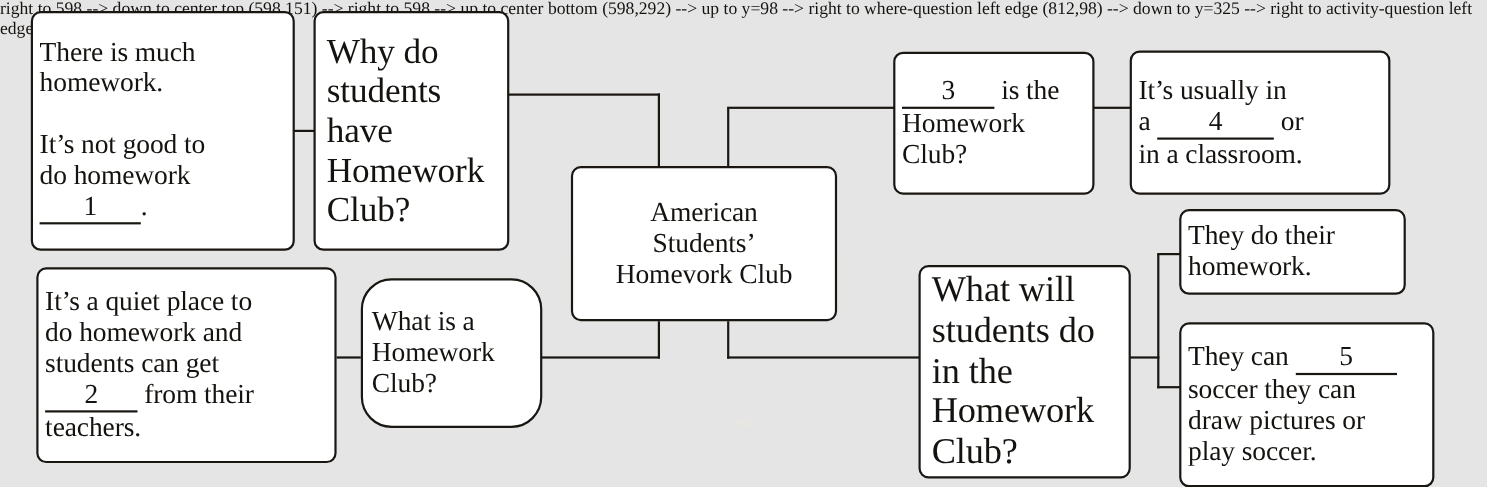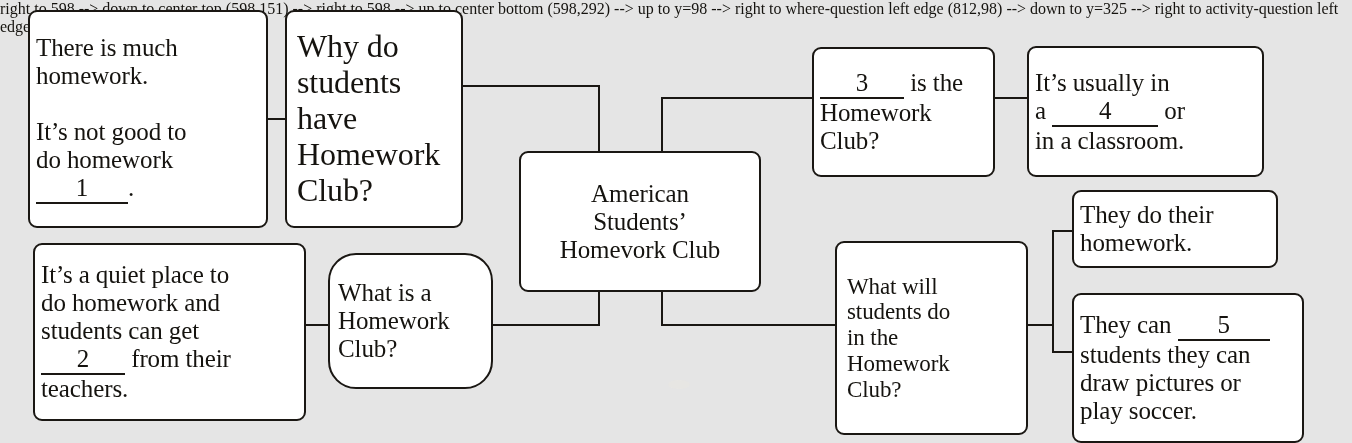--- a/index.html
+++ b/index.html
@@ -135,31 +135,31 @@
     <span class="txt" style="font-size:25px;"><span class="blank" style="width:84px;">3</span> <span>is the</span><br><span>Homework</span><br><span>Club?</span></span>
   </div>
 
   
   <div class="box" style="left:1027px;top:46px;width:237px;height:131px;">
     <span class="txt" style="font-size:25px;"><span>It’s usually in</span><br><span>a</span> <span class="blank" style="width:106px;">4</span> <span>or</span><br><span>in a classroom.</span></span>
   </div>
 
   
   <div class="box" style="left:835px;top:241px;width:193px;height:194px;">
-    <span class="txt" style="font-size:23px;padding-left:10px;">What will
+    <span class="txt" style="font-size:33px;padding-left:10px;">What will
 students do
 in the
 Homework
 Club?</span>
   </div>
 
   
   <div class="box" style="left:1072px;top:190px;width:206px;height:78px;">
     <span class="txt" style="font-size:25px;">They do their
 homework.</span>
   </div>
 
   
   <div class="box" style="left:1072px;top:293px;width:232px;height:150px;">
-    <span class="txt" style="font-size:25px;"><span>They can</span> <span class="blank" style="width:92px;">5</span><br><span>students they can</span><br><span>draw pictures or</span><br><span>play soccer.</span></span>
+    <span class="txt" style="font-size:25px;"><span>They can</span> <span class="blank" style="width:92px;">5</span><br><span>soccer they can</span><br><span>draw pictures or</span><br><span>play soccer.</span></span>
   </div>
 
 </div>
 
 </body></html>

